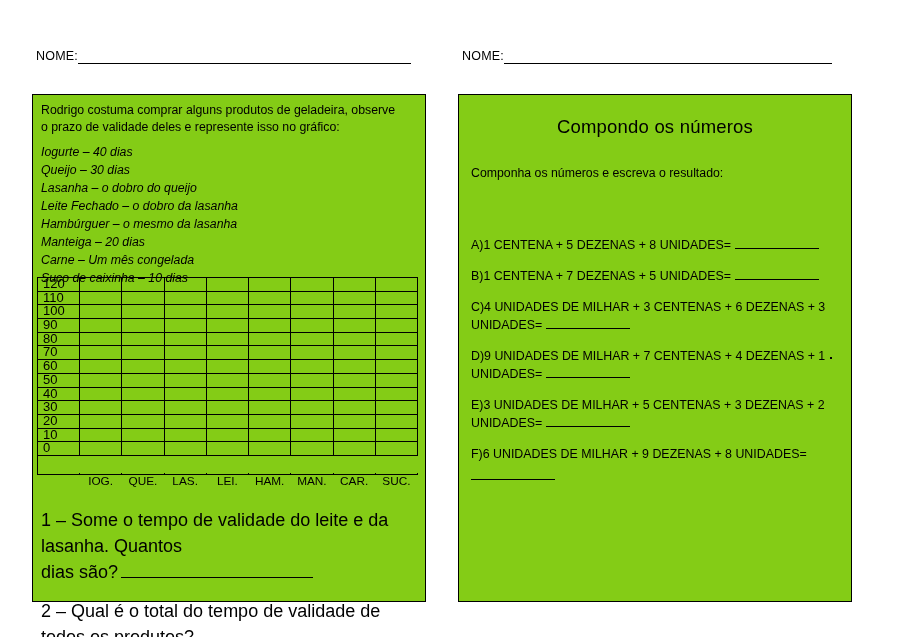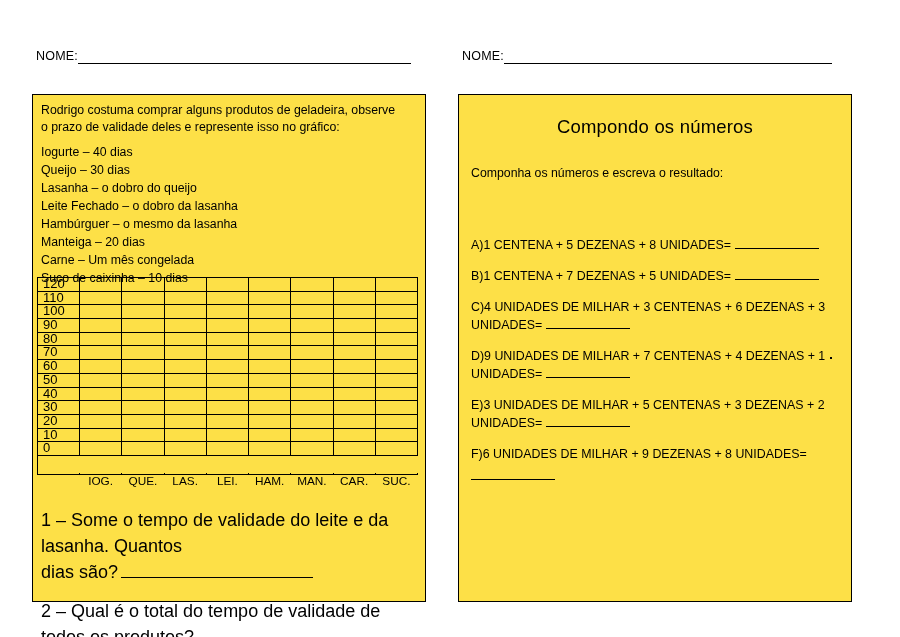--- a/index.html
+++ b/index.html
@@ -41,41 +41,42 @@
     height: 1px;
   }
   #nome-left  { left: 36px;  top: 50px;  width: 375px; }
   #nome-right { left: 462px; top: 50px;  width: 370px; }
 
   
   .panel {
     position: absolute;
     border: 1.3px solid #000;
     box-sizing: border-box;
-    background: #fde047;
+    background: #84cc16;
   }
   #panel-left  { left: 32px;  top: 94px; width: 394px; height: 508px; }
   #panel-right { left: 458px; top: 94px; width: 394px; height: 508px; }
 
   
   .intro-text {
     position: absolute;
     left: 8px;
     top: 7px;
     width: 378px;
     font-size: 12.3px;
     line-height: 1.42;
   }
   .product-list {
     position: absolute;
     left: 8px;
     top: 49px;
     width: 300px;
     font-size: 12.3px;
     line-height: 1.46;
+    font-style: italic;
   }
   .product-list div { white-space: nowrap; }
 
   
   .graph {
     position: absolute;
     left: 4px;
     top: 182px;
     width: 381px;
     border-left: 1.2px solid #000;

